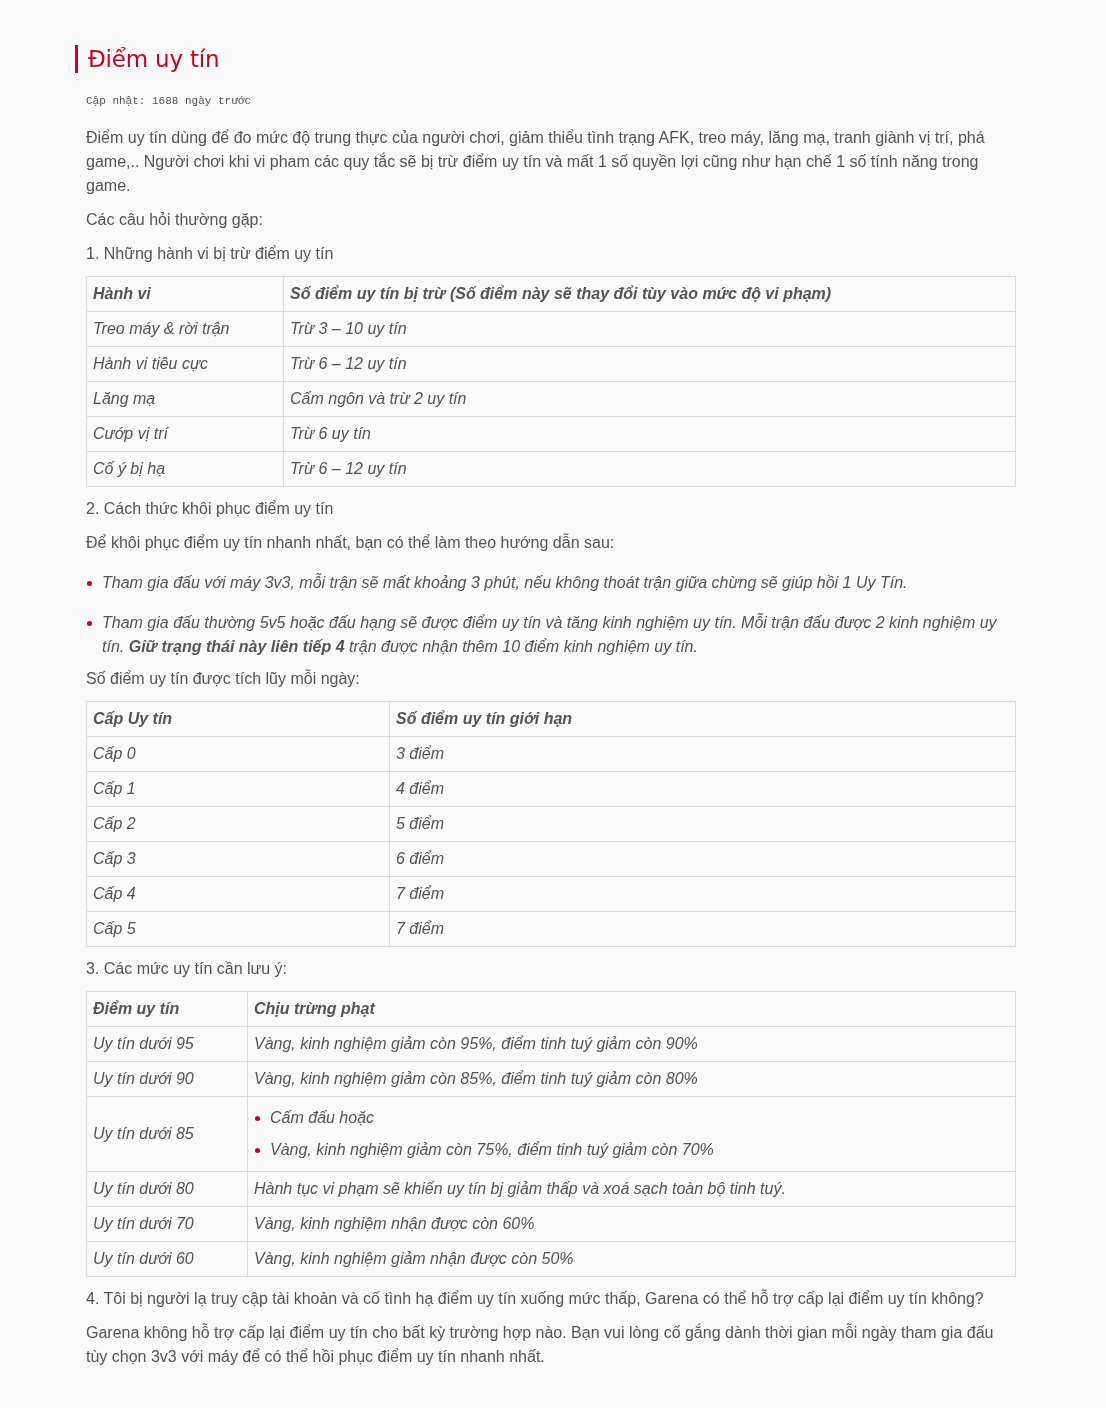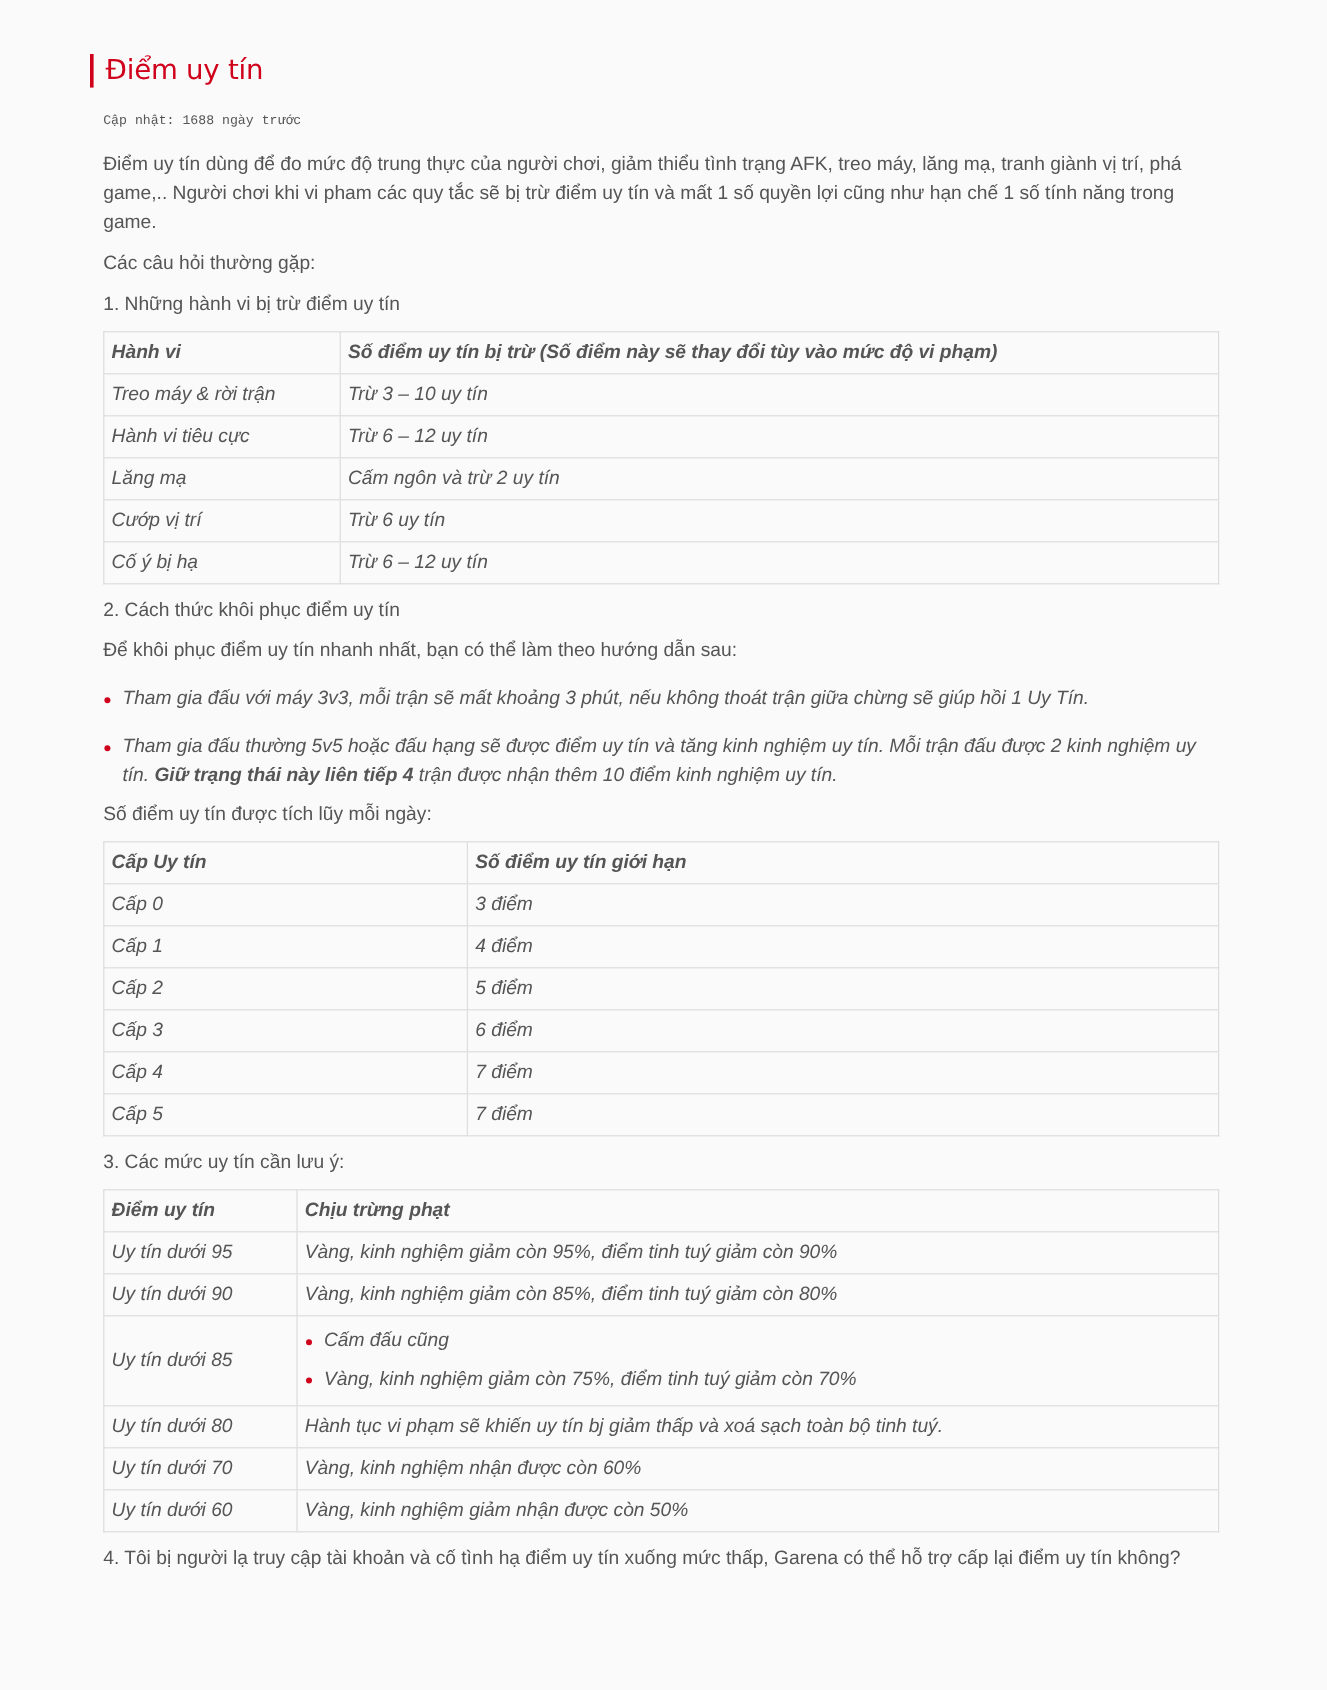--- a/index.html
+++ b/index.html
@@ -208,34 +208,35 @@
         <td>Vàng, kinh nghiệm giảm còn 95%, điểm tinh tuý giảm còn 90%</td>
       </tr>
       <tr>
         <td>Uy tín dưới 90</td>
         <td>Vàng, kinh nghiệm giảm còn 85%, điểm tinh tuý giảm còn 80%</td>
       </tr>
       <tr>
         <td>Uy tín dưới 85</td>
         <td>
           <ul class="red">
-            <li>Cấm đấu cũng</li>
+            <li>Cấm đấu hoặc</li>
             <li>Vàng, kinh nghiệm giảm còn 75%, điểm tinh tuý giảm còn 70%</li>
           </ul>
         </td>
       </tr>
       <tr>
         <td>Uy tín dưới 80</td>
         <td>Hành tục vi phạm sẽ khiến uy tín bj giảm thấp và xoá sạch toàn bộ tinh tuý.</td>
       </tr>
       <tr>
         <td>Uy tín dưới 70</td>
         <td>Vàng, kinh nghiệm nhận được còn 60%</td>
       </tr>
       <tr>
         <td>Uy tín dưới 60</td>
         <td>Vàng, kinh nghiệm giảm nhận được còn 50%</td>
       </tr>
     </tbody>
   </table>
 
   <p class="h-bold">4. Tôi bị người lạ truy cập tài khoản và cố tình hạ điểm uy tín xuống mức thấp,  Garena có thể hỗ trợ cấp lại điểm uy tín không?</p>
+  <p class="italic">Garena không hỗ trợ cấp lại điểm uy tín cho bất kỳ trường hợp nào. Bạn vui lòng cố gắng dành thời gian mỗi ngày tham gia đấu tùy chọn 3v3 với máy để có thể hồi phục điểm uy tín nhanh nhất.</p>
 </div>
 
 </body></html>

